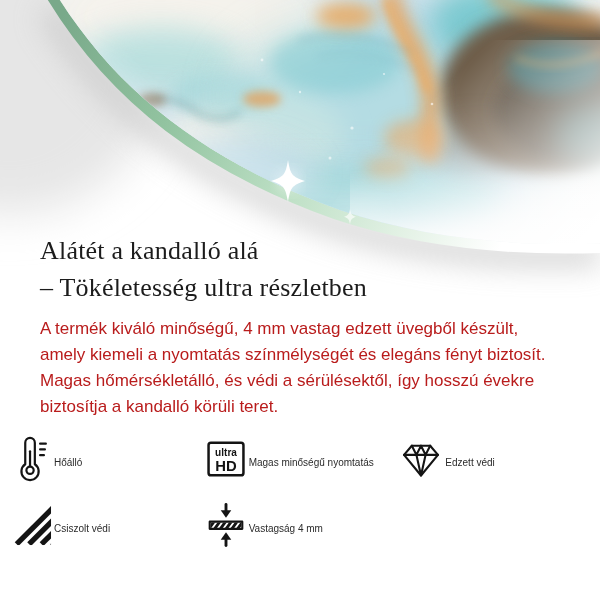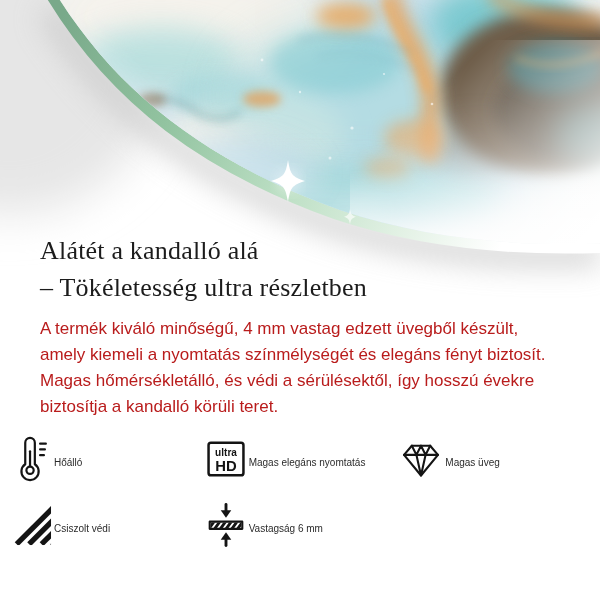--- a/index.html
+++ b/index.html
@@ -161,34 +161,34 @@
   </div>
 
   <div class="feature">
     <div class="icon-box">
       <svg width="46" height="46" viewBox="0 0 48 48" class="ic">
         <rect x="5.8" y="7" width="36.4" height="34" rx="2.5" stroke-width="2.6"></rect>
         <text x="24" y="21" text-anchor="middle" font-family="Liberation Sans, sans-serif" font-size="10.5" font-weight="600" fill="#141414" stroke="none">ultra</text>
         <text x="24" y="36.5" text-anchor="middle" font-family="Liberation Sans, sans-serif" font-size="15.5" font-weight="700" fill="#141414" stroke="none">HD</text>
       </svg>
     </div>
-    <div class="feature-label">Magas elegáns nyomtatás</div>
+    <div class="feature-label">Magas minőségű nyomtatás</div>
   </div>
 
 
   <div class="feature">
     <div class="icon-box">
       <svg width="48" height="44" viewBox="0 0 48 48" class="ic" stroke-width="2.2">
         <path d="M14 9.5 H34 L42.5 19.5 L24 42 L5.5 19.5 Z"></path>
         <path d="M5.5 19.5 H42.5"></path>
         <path d="M14 9.5 L19 19.5 L24 9.5 L29 19.5 L34 9.5"></path>
         <path d="M19 19.5 L24 42 L29 19.5"></path>
       </svg>
     </div>
-    <div class="feature-label">Magas üveg</div>
+    <div class="feature-label">Edzett védi</div>
   </div>
 
   <div class="feature">
     <div class="icon-box">
       <svg width="46" height="46" viewBox="0 0 48 48">
         <defs>
             <clipPath id="triclip">
               <path d="M2 45 L45 2 L45 45 Z"></path>
             </clipPath>
           </defs>
@@ -220,16 +220,16 @@
         </g>
         <defs>
             <clipPath id="barclip">
               <rect x="8" y="21.5" width="32" height="5.5"></rect>
             </clipPath>
           </defs>
         <line x1="24" y1="45.5" x2="24" y2="39" stroke-width="3"></line>
         <path d="M18.5 39.5 H29.5 L24 31.5 Z" fill="#141414" stroke="none"></path>
       </svg>
     </div>
-    <div class="feature-label">Vastagság 6 mm</div>
+    <div class="feature-label">Vastagság 4 mm</div>
   </div>
 
 </div>
 
 </body></html>

